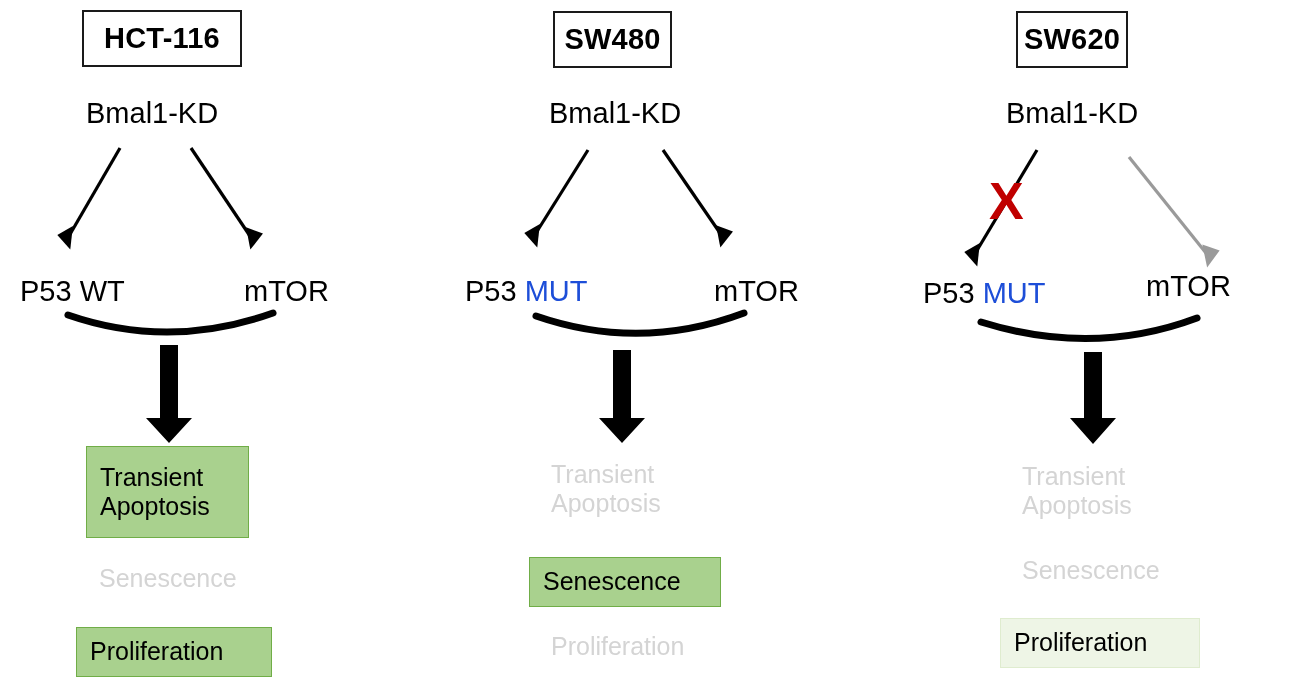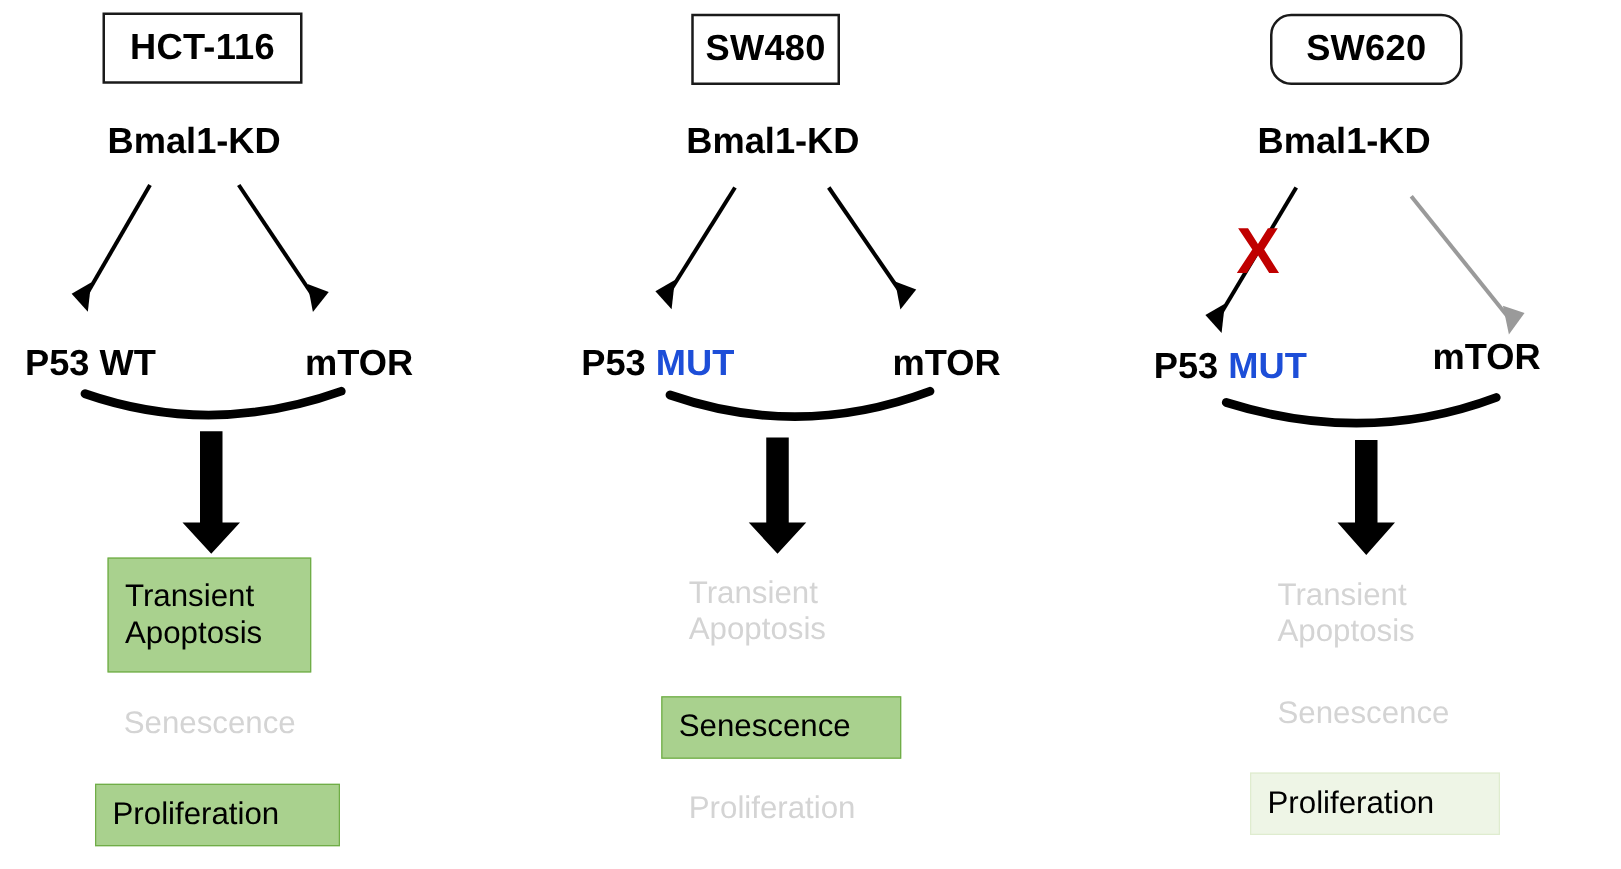--- a/index.html
+++ b/index.html
@@ -42,21 +42,21 @@
     align-items: center;
     justify-content: center;
     font-weight: bold;
     color: #000000;
     letter-spacing: 0.2px;
   }
 
   
   .node-label {
     position: absolute;
-    font-weight: bold;
+    font-weight: normal;
     color: #000000;
     white-space: nowrap;
     line-height: 1;
   }
   .node-label .mut {
     color: #1d4ed8;
   }
 
   
   .outcome {
@@ -204,21 +204,21 @@
       <path d="M 100,322 Q 212,357 316,318" fill="none" stroke="#000000" stroke-width="7" stroke-linecap="round"></path>
       <g>
         <polygon points="203,352 221,352 221,418 235,418 212,444 189,418 203,418" fill="#000000"></polygon>
       </g>
     </svg>
 
     <div class="node-label" style="left:108px; top:175px; font-size:52px; color:#c00000; font-weight:bold;">
       <span>X</span>
     </div>
 
-    <div class="title-box" style="left:135px; top:11px; width:154px; height:57px; font-size:29px;border-radius:17px;">
+    <div class="title-box" style="left:135px; top:11px; width:112px; height:57px; font-size:29px;">
       <span>SW620</span>
     </div>
 
     <div class="node-label" style="left:125px; top:99px; font-size:29px;">
       <span>Bmal1-KD</span>
     </div>
 
     <div class="node-label" style="left:42px; top:279px; font-size:29px;">
       <span>P53 </span><span class="mut">MUT</span>
     </div>

